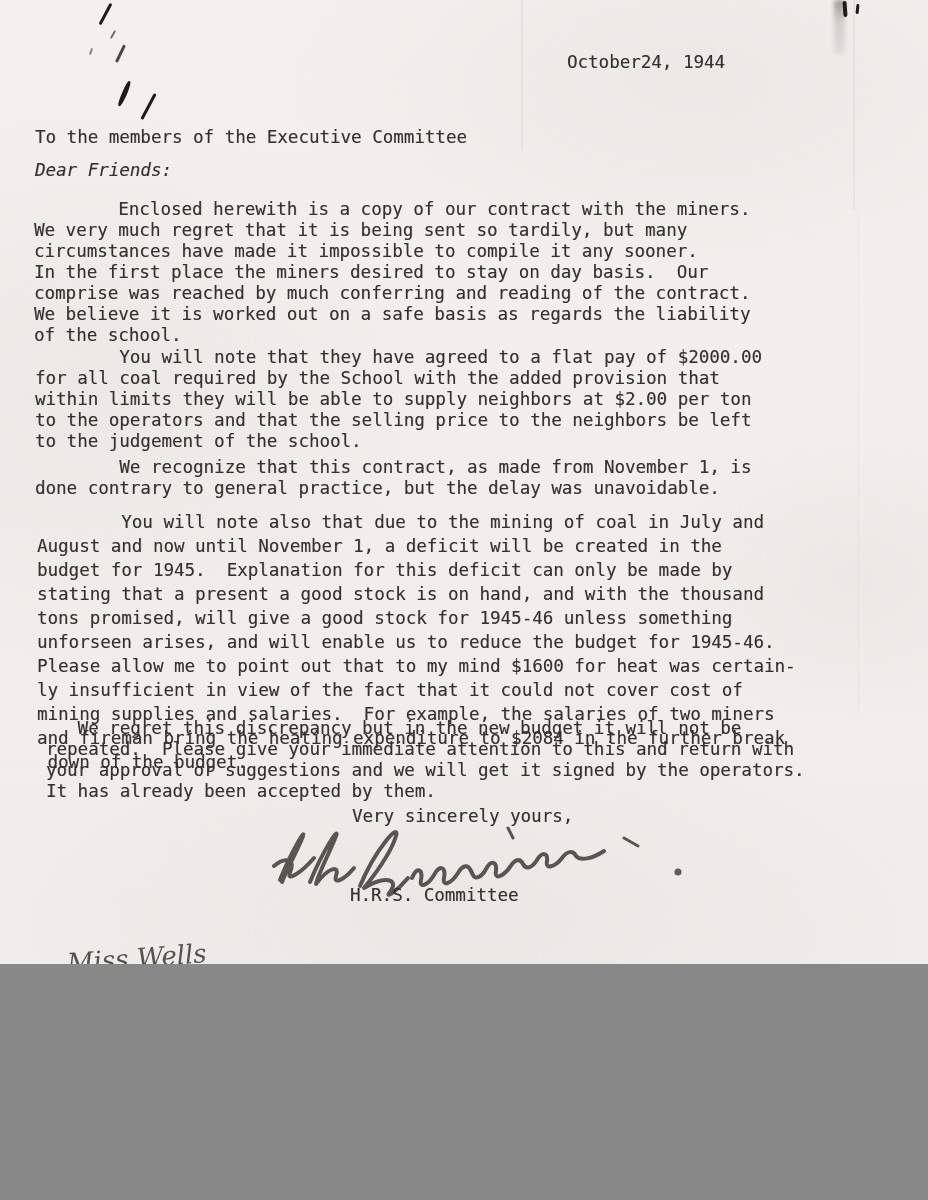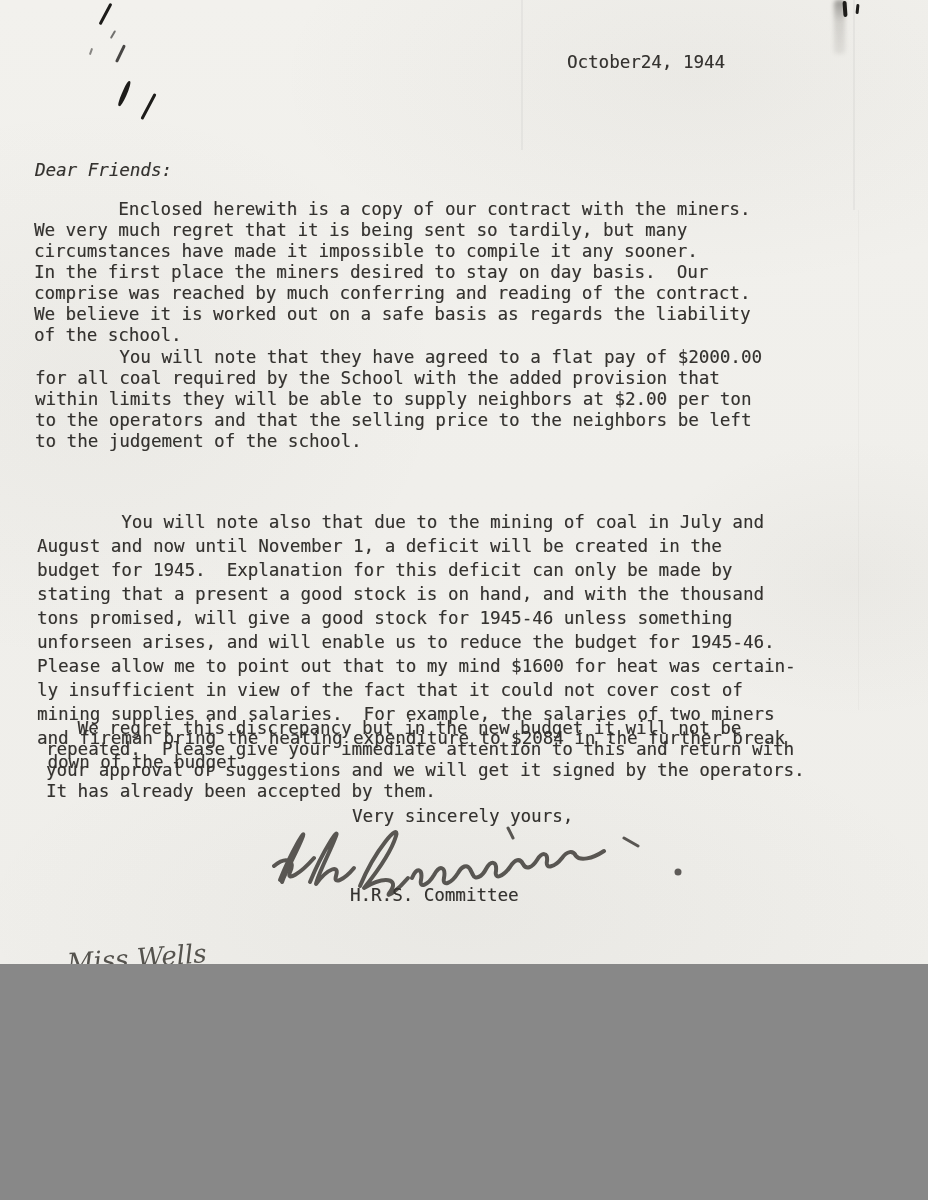--- a/index.html
+++ b/index.html
@@ -96,37 +96,40 @@
   <div class="pen-mark" style="left:119px; top:44px; width:2.5px; height:19px; transform:rotate(26deg); opacity:.8;"></div>
   <div class="pen-mark" style="left:122px; top:80px; width:4.5px; height:27px; transform:rotate(24deg); border-radius:40% 60% 50% 50%;"></div>
   <div class="pen-mark" style="left:147px; top:92px; width:3px; height:29px; transform:rotate(28deg);"></div>
 
   <div class="smudge" style="left:834px; top:0; width:11px; height:54px;"></div>
   <div class="pen-mark" style="left:843px; top:1px; width:3.5px; height:16px; transform:rotate(-4deg);"></div>
   <div class="pen-mark" style="left:856px; top:4px; width:2.5px; height:10px; transform:rotate(6deg);"></div>
 
   <div class="tw" style="left:567px; top:52px;">October24, 1944</div>
 
+  <div class="tw" style="left:35px; top:127px;">To the members of the Executive Committee</div>
 
   <div class="tw" style="left:35px; top:160px;font-style:italic;">Dear Friends:</div>
 
   <div class="tw para" style="left:34px; top:199px;">        Enclosed herewith is a copy of our contract with the miners.
 We very much regret that it is being sent so tardily, but many
 circumstances have made it impossible to compile it any sooner.
 In the first place the miners desired to stay on day basis.  Our
 comprise was reached by much conferring and reading of the contract.
 We believe it is worked out on a safe basis as regards the liability
 of the school.</div>
 
   <div class="tw para" style="left:35px; top:347px;">        You will note that they have agreed to a flat pay of $2000.00
 for all coal required by the School with the added provision that
 within limits they will be able to supply neighbors at $2.00 per ton
 to the operators and that the selling price to the neighbors be left
 to the judgement of the school.</div>
 
+  <div class="tw para" style="left:35px; top:457px;">        We recognize that this contract, as made from November 1, is
+done contrary to general practice, but the delay was unavoidable.</div>
 
   <div class="tw para p4" style="left:37px; top:510px;">        You will note also that due to the mining of coal in July and
 August and now until November 1, a deficit will be created in the
 budget for 1945.  Explanation for this deficit can only be made by
 stating that a present a good stock is on hand, and with the thousand
 tons promised, will give a good stock for 1945-46 unless something
 unforseen arises, and will enable us to reduce the budget for 1945-46.
 Please allow me to point out that to my mind $1600 for heat was certain-
 ly insufficient in view of the fact that it could not cover cost of
 mining supplies and salaries.  For example, the salaries of two miners

